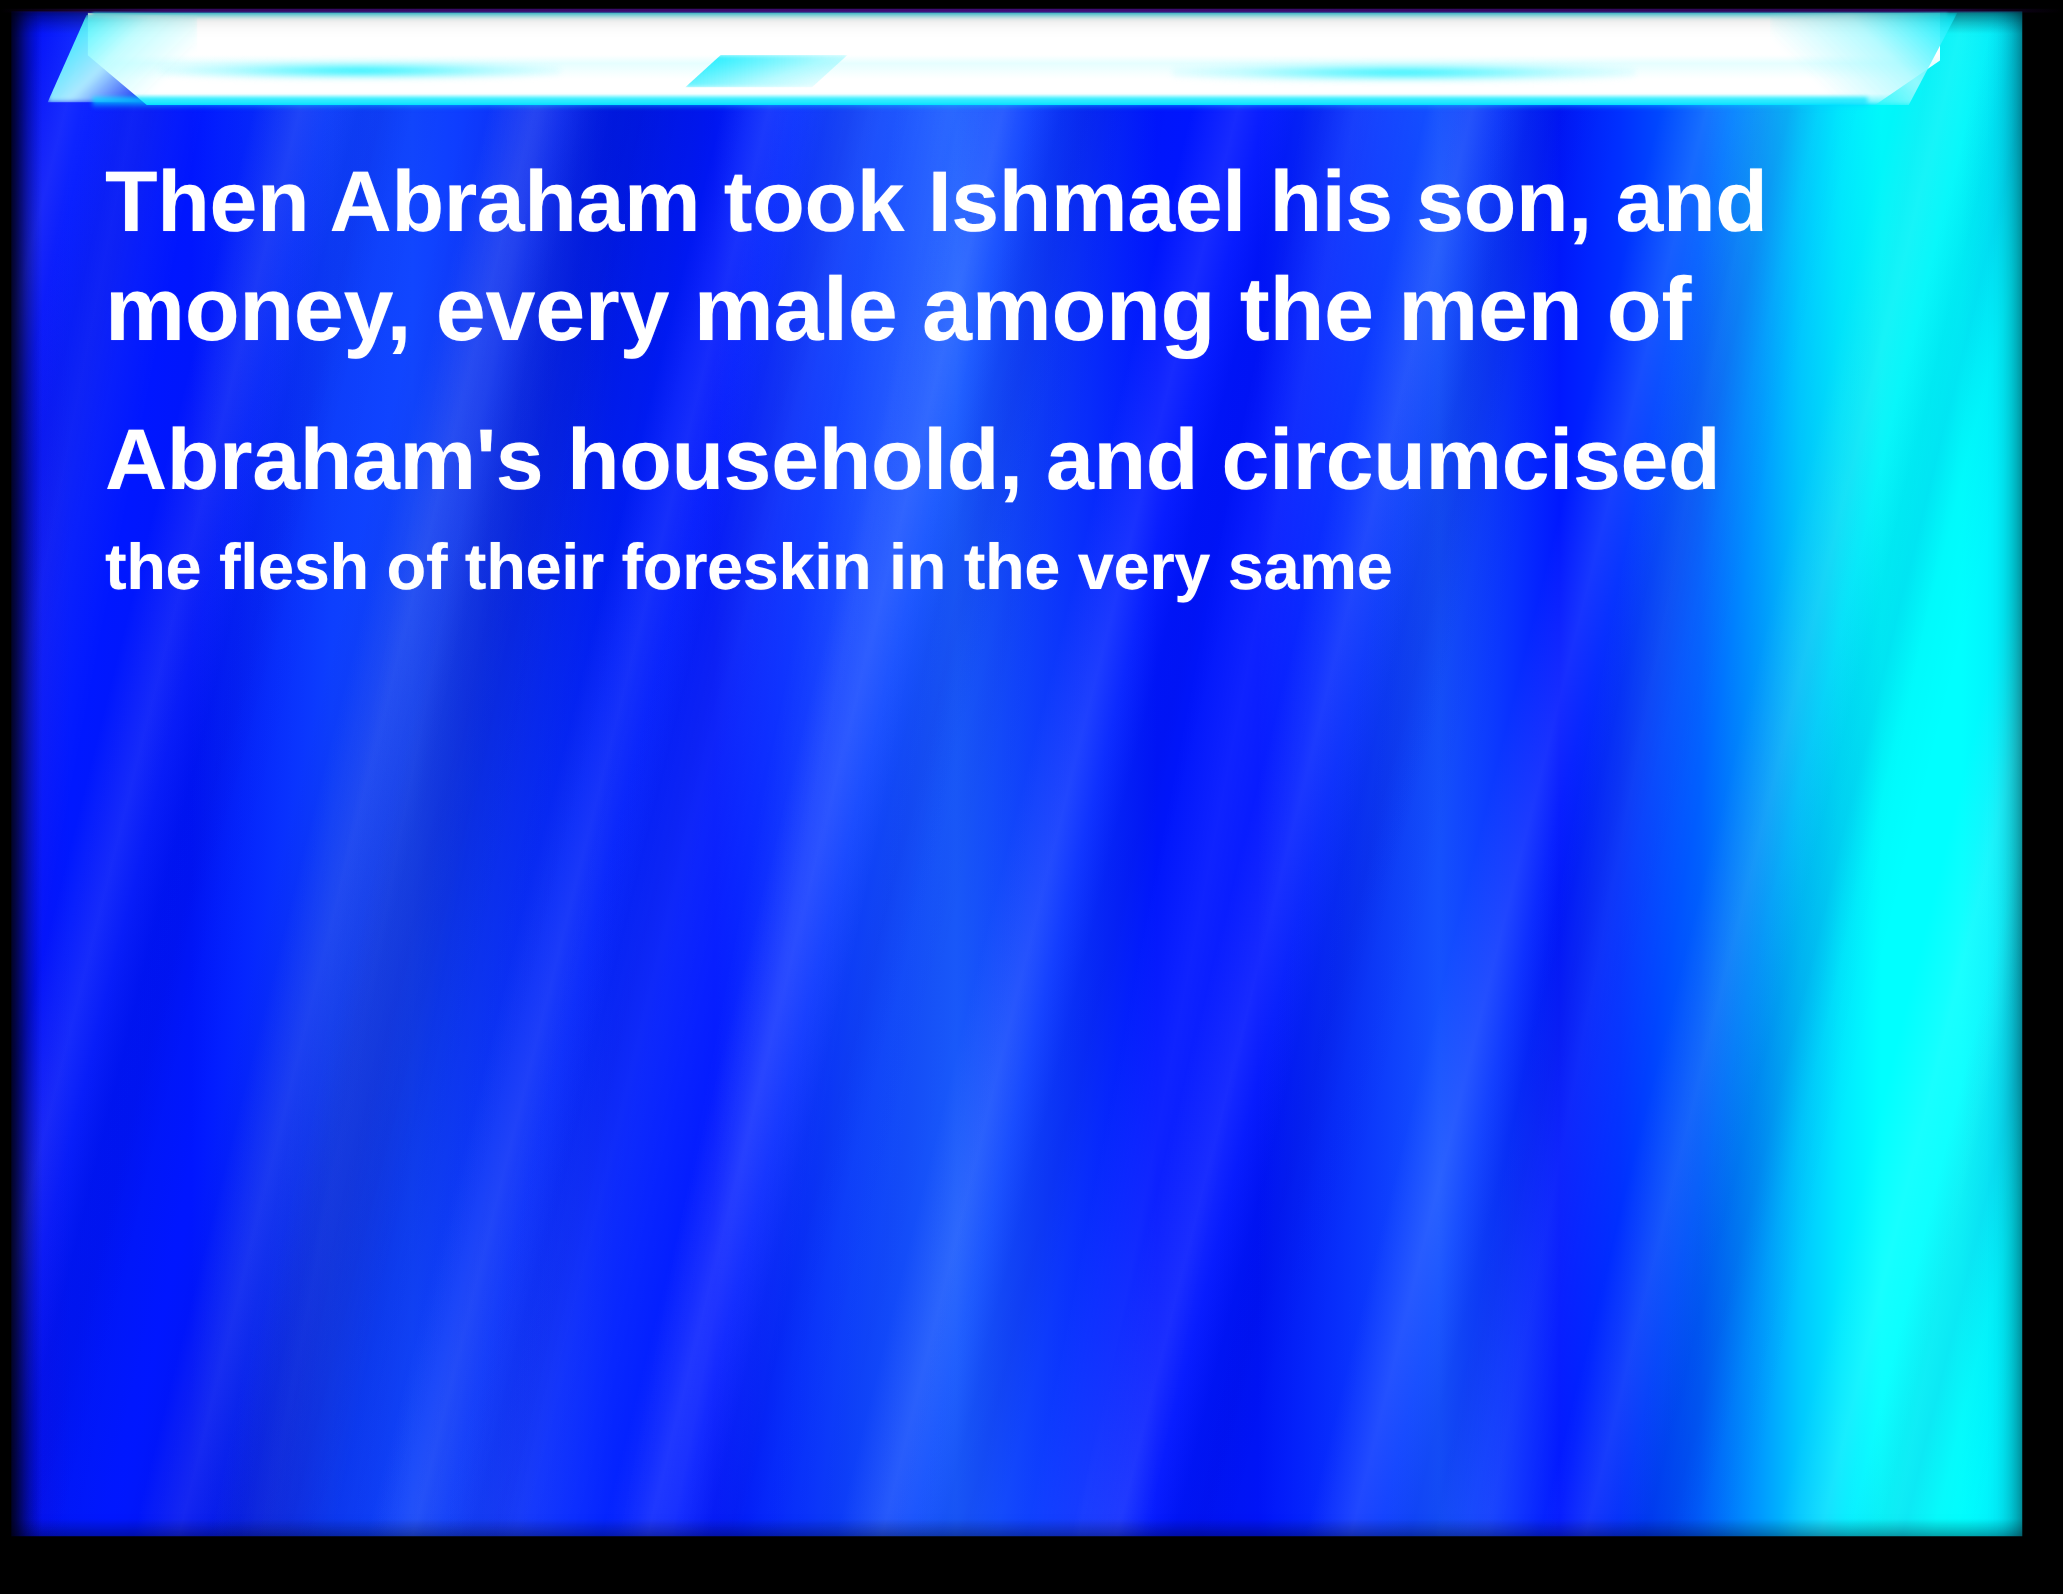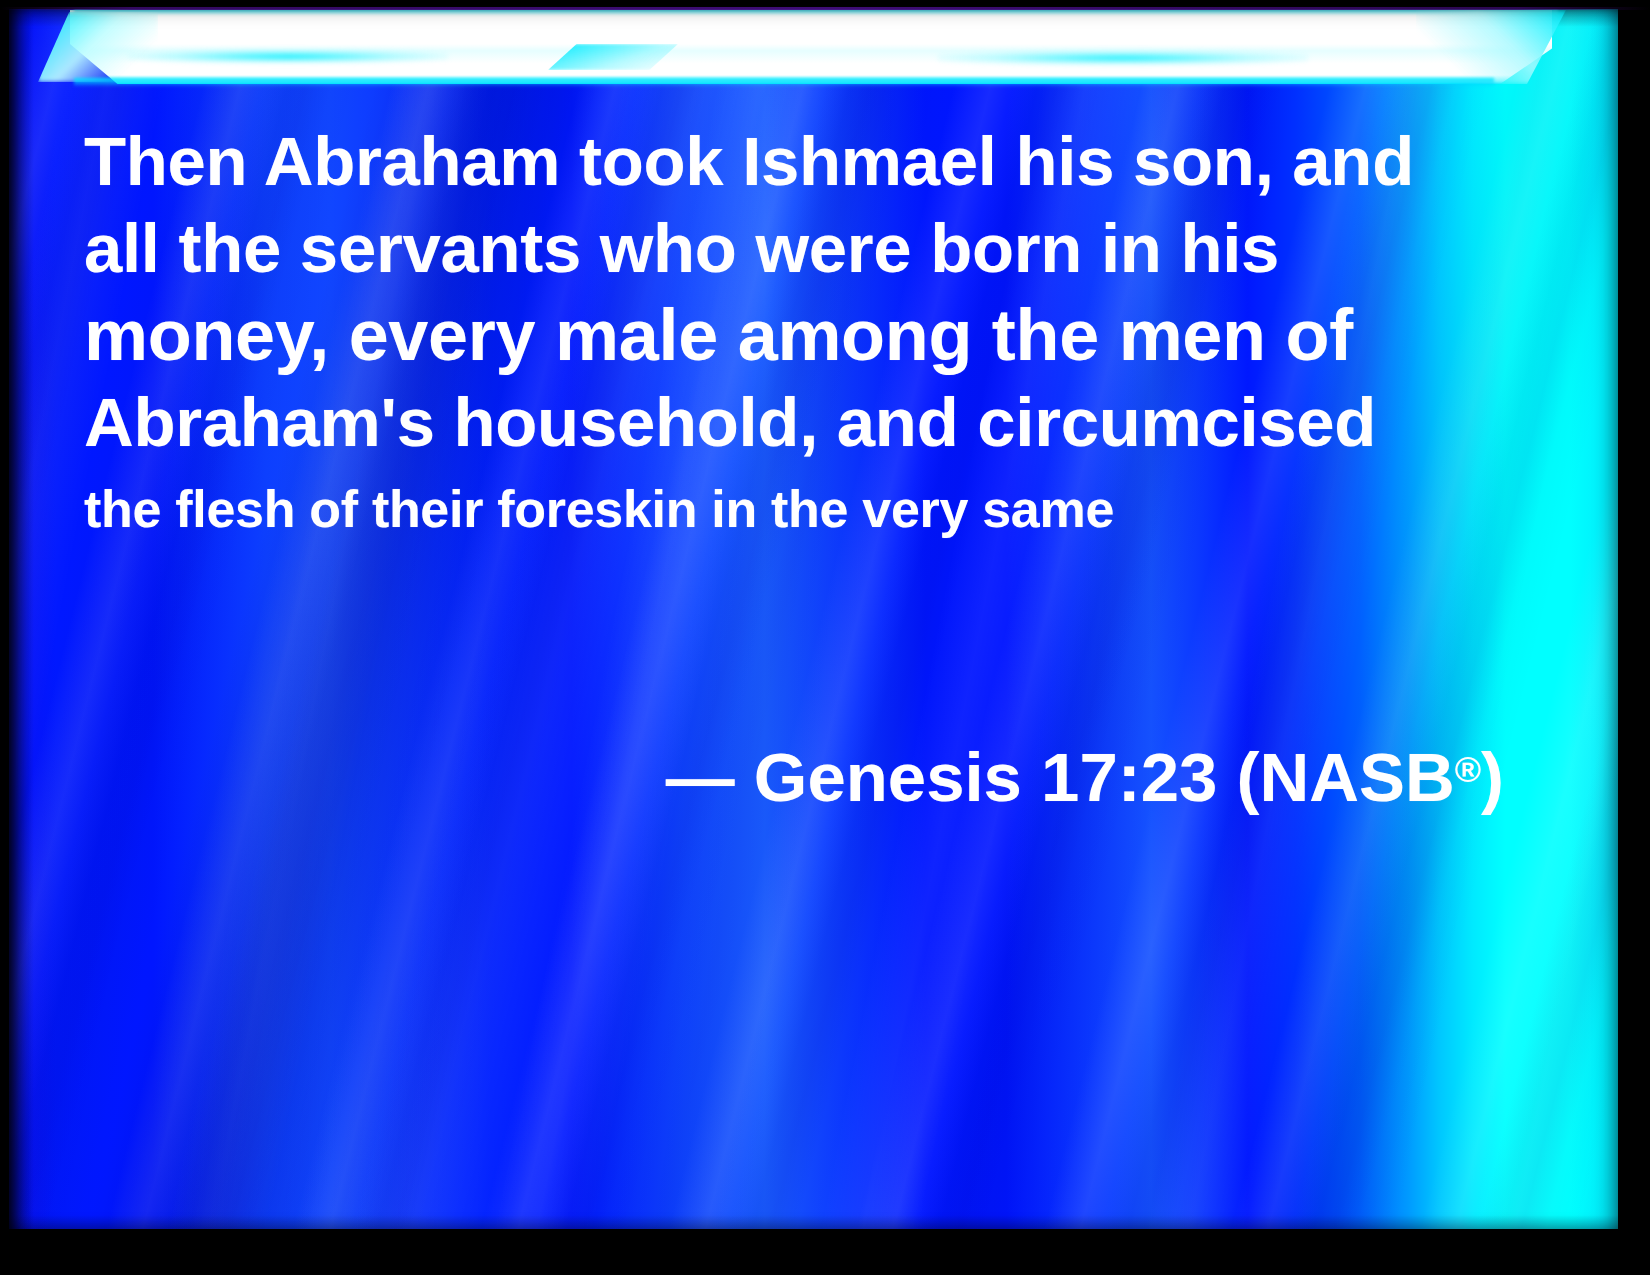--- a/index.html
+++ b/index.html
@@ -319,32 +319,30 @@
     <div class="bar-left-flare"></div>
     <div class="bar-right-flare"></div>
     <div class="bar-cyan-wisp-1"></div>
     <div class="bar-cyan-wisp-2"></div>
     <div class="bar-cyan-wisp-3"></div>
     <div class="bar-bottom-cyan"></div>
   </div>
 
   <div id="verse-block">
     <div class="verse-line" style="font-size: 68.9155px;">Then Abraham took Ishmael his son, and</div>
-    <div class="verse-line" style="font-size: 68.9155px;">all the servants who were born in his</div>
     <div class="verse-line" style="font-size: 72px;">money, every male among the men of</div>
-    <div class="verse-line" style="font-size: 68.9155px;">Abraham's household, and circumcised</div>
+    <div class="verse-line" style="font-size: 68.9155px; margin-top: 32px;">Abraham's household, and circumcised</div>
     <div class="verse-line" style="font-size: 52px;">the flesh of their foreskin in the very same</div>
     <div class="verse-line" style="font-size: 68.9155px;">
       <span style="visibility:hidden">&nbsp;</span>
     </div>
   </div>
 
   <div id="verse-reference" style="font-size: 68.9155px;">
     <div style="height:609px"></div>
-    <div><span>— Genesis 17:23 (NASB</span><span class="reg-mark">®</span><span>)</span></div>
   </div>
 
   <div id="frame-top-black"></div>
   <div id="frame-bottom-black"></div>
   <div id="frame-left-black"></div>
   <div id="frame-right-black"></div>
   <div id="frame-purple-hairline"></div>
   <div id="frame-vignette"></div>
 
 </div>

